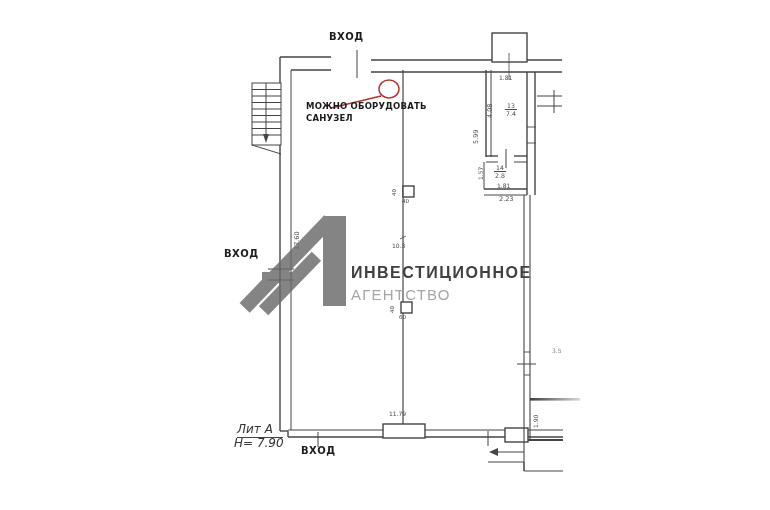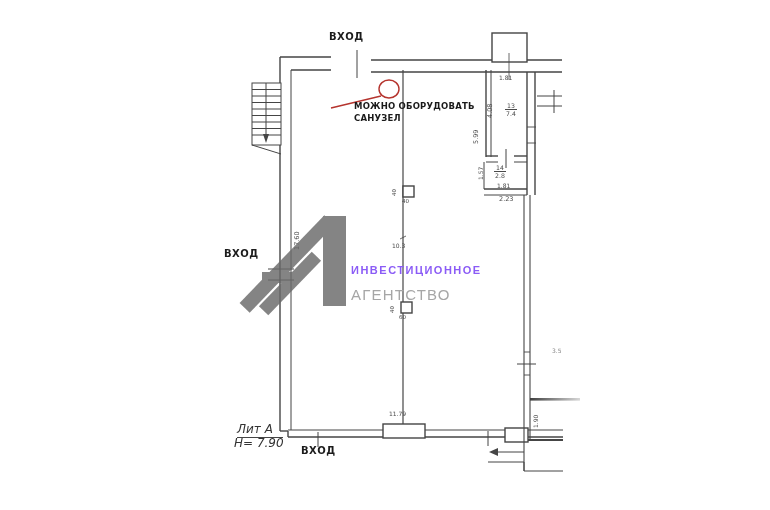--- a/index.html
+++ b/index.html
@@ -1,32 +1,32 @@
 <!DOCTYPE html>
 <html><head>
 <meta charset="utf-8">
 <style>
   html,body{margin:0;padding:0;background:#fff;}
   #stage{position:relative;width:700px;height:510px;background:#ffffff;overflow:hidden;
          font-family:"DejaVu Sans",sans-serif;color:#3c3c3c;}
   #plan-svg{position:absolute;left:0;top:0;}
   .lbl{position:absolute;white-space:nowrap;color:#3a3a3a;}
   .vhod{font-size:10px;font-weight:bold;letter-spacing:.5px;color:#1c1c1c;}
-  .annot{font-size:8.5px;font-weight:bold;color:#1a1a1a;letter-spacing:.2px;margin-left:48px;}
+  .annot{font-size:8.5px;font-weight:bold;color:#1a1a1a;letter-spacing:.2px;}
   .dim{font-size:6px;color:#4a4a4a;}
   .dim7{font-size:6.5px;color:#4a4a4a;}
   .vt{transform:rotate(-90deg);transform-origin:0 0;}
   .frac{position:absolute;text-align:center;font-size:6.2px;color:#4a4a4a;line-height:1.15;}
   .frac .top{display:inline-block;border-bottom:1px solid #4a4a4a;padding:0 2px;}
   .frac .bot{display:block;}
   .liter{font-size:12px;font-style:italic;color:#333;border-bottom:1.2px solid #444;
          padding:0 10px 1px 0;}
   .hmark{font-size:12px;font-style:italic;color:#333;}
   .wm-line1{position:absolute;left:351px;top:264px;font-family:"Liberation Sans",sans-serif;
-            font-weight:bold;font-size:11px;letter-spacing:1.5px;color:#8b5cf6;}
+            font-weight:bold;font-size:16px;letter-spacing:1.5px;color:#404040;}
   .wm-line2{position:absolute;left:351px;top:286px;font-family:"Liberation Sans",sans-serif;
             font-weight:normal;font-size:15px;letter-spacing:1.2px;color:#a6a6a6;}
   .faded{color:#8a8a8a;}
 </style>
 </head>
 <body>
 
 <div id="stage">
 
   <svg id="plan-svg" width="770" height="510" viewBox="0 0 770 510">

